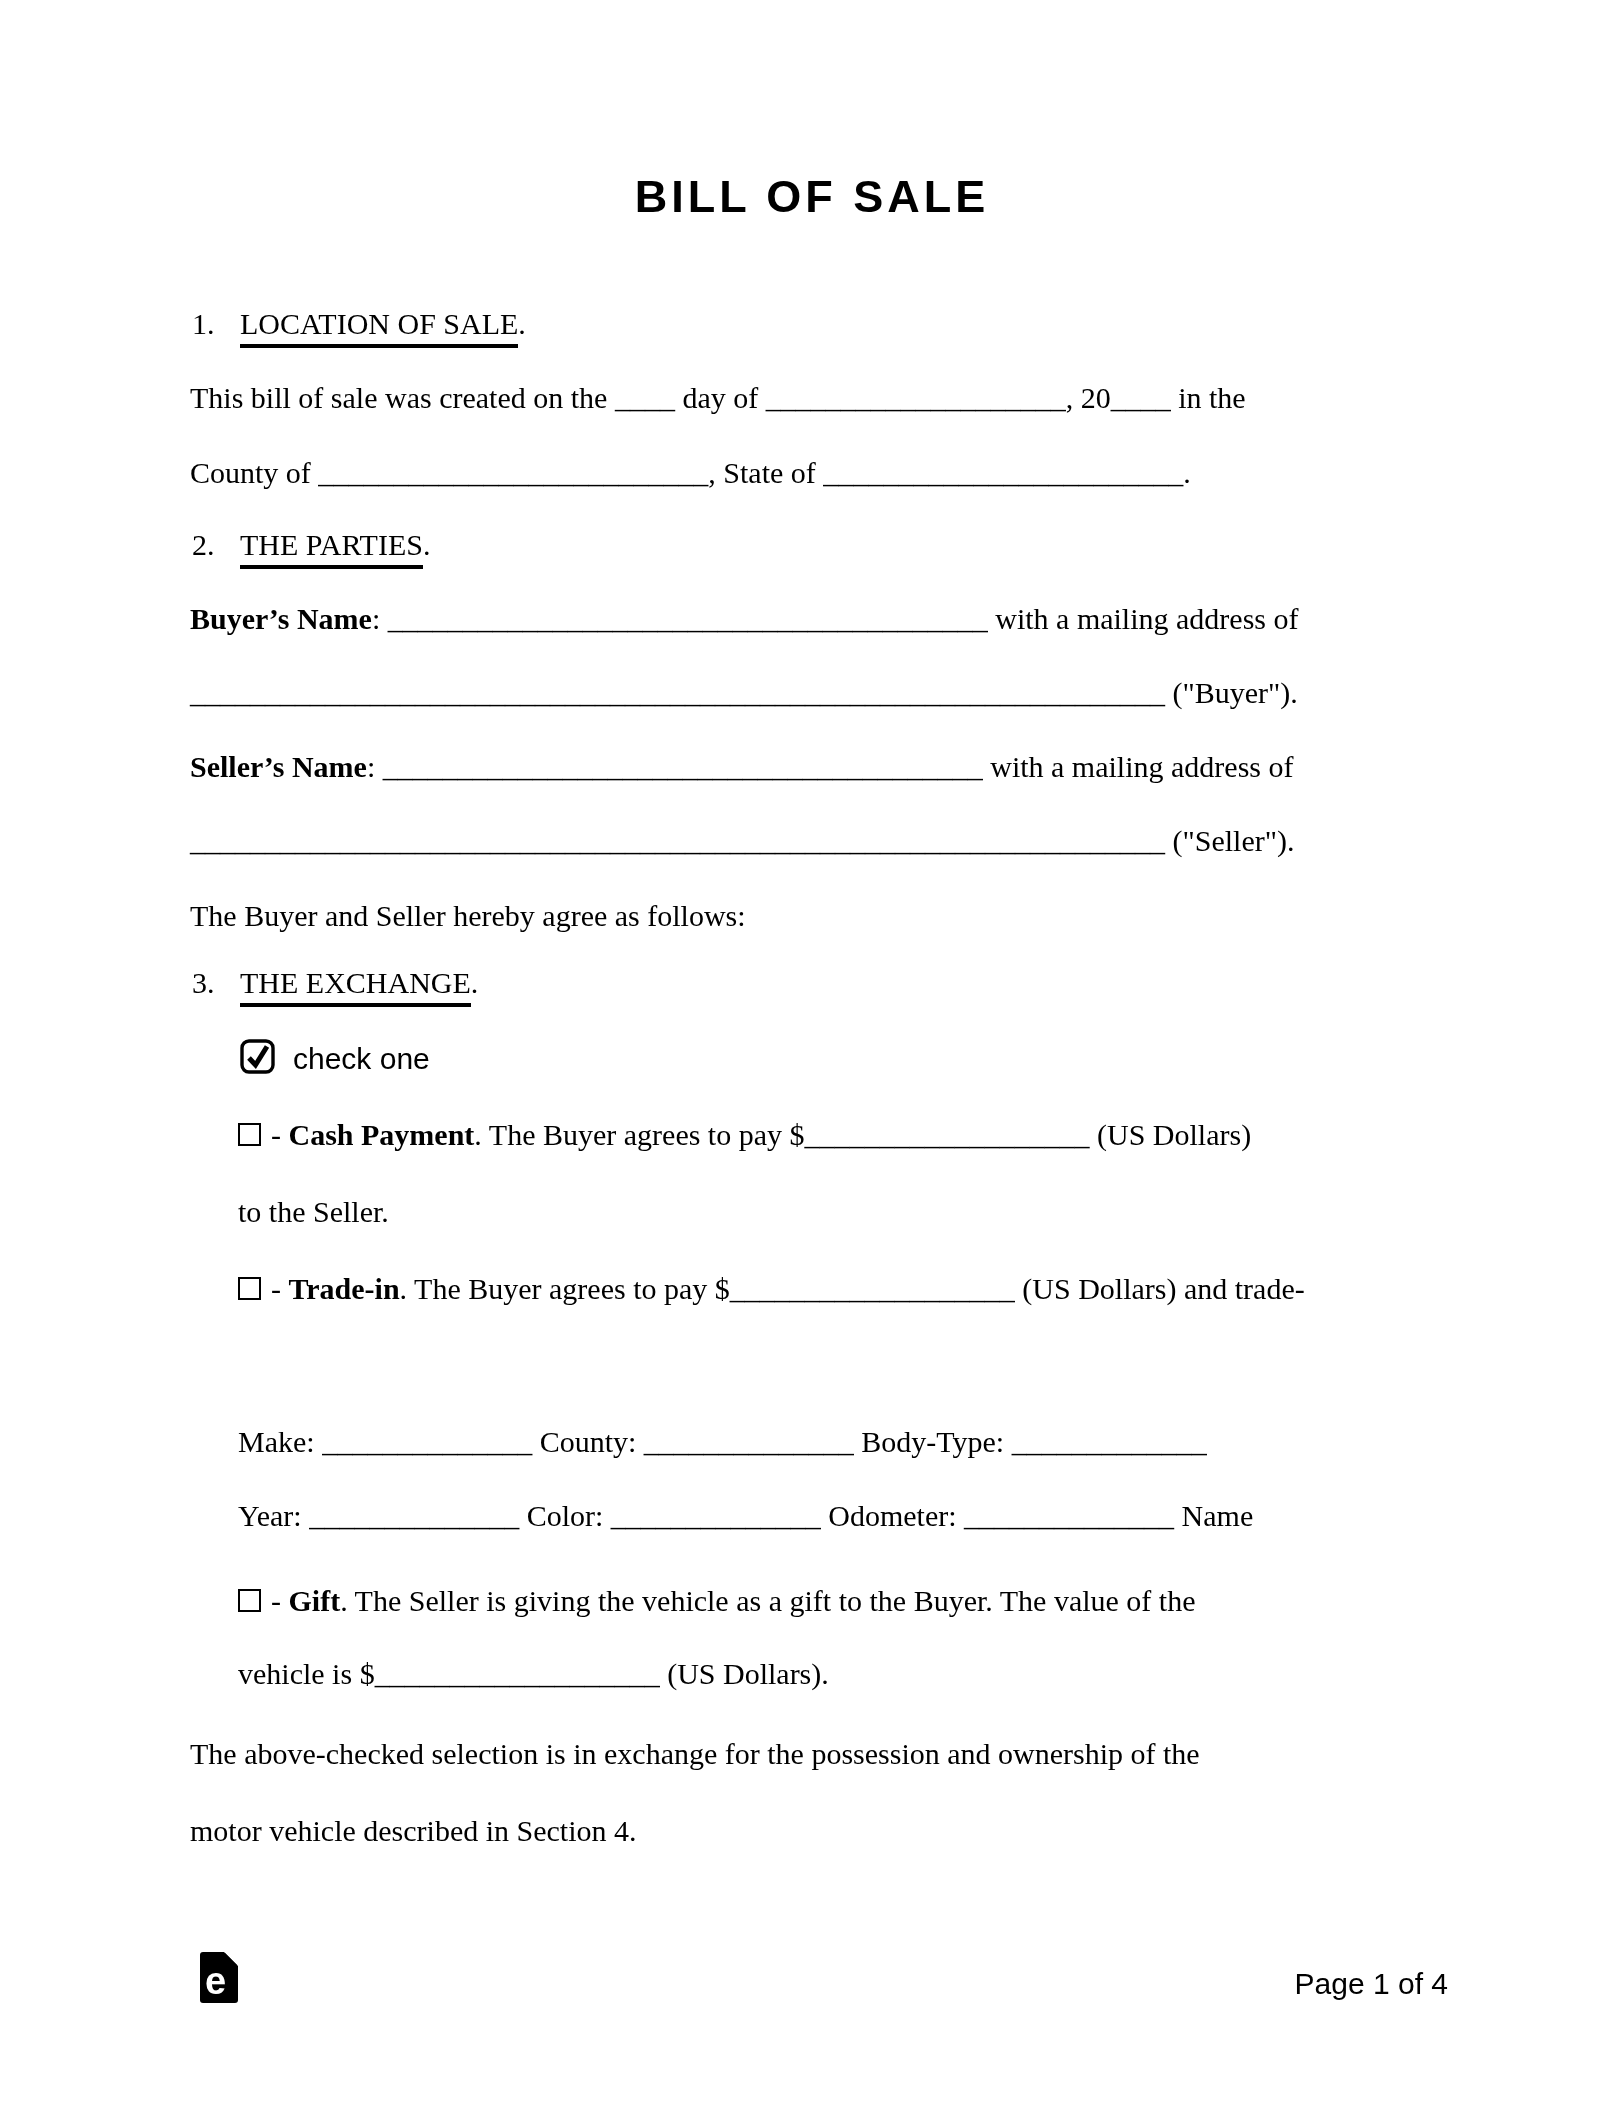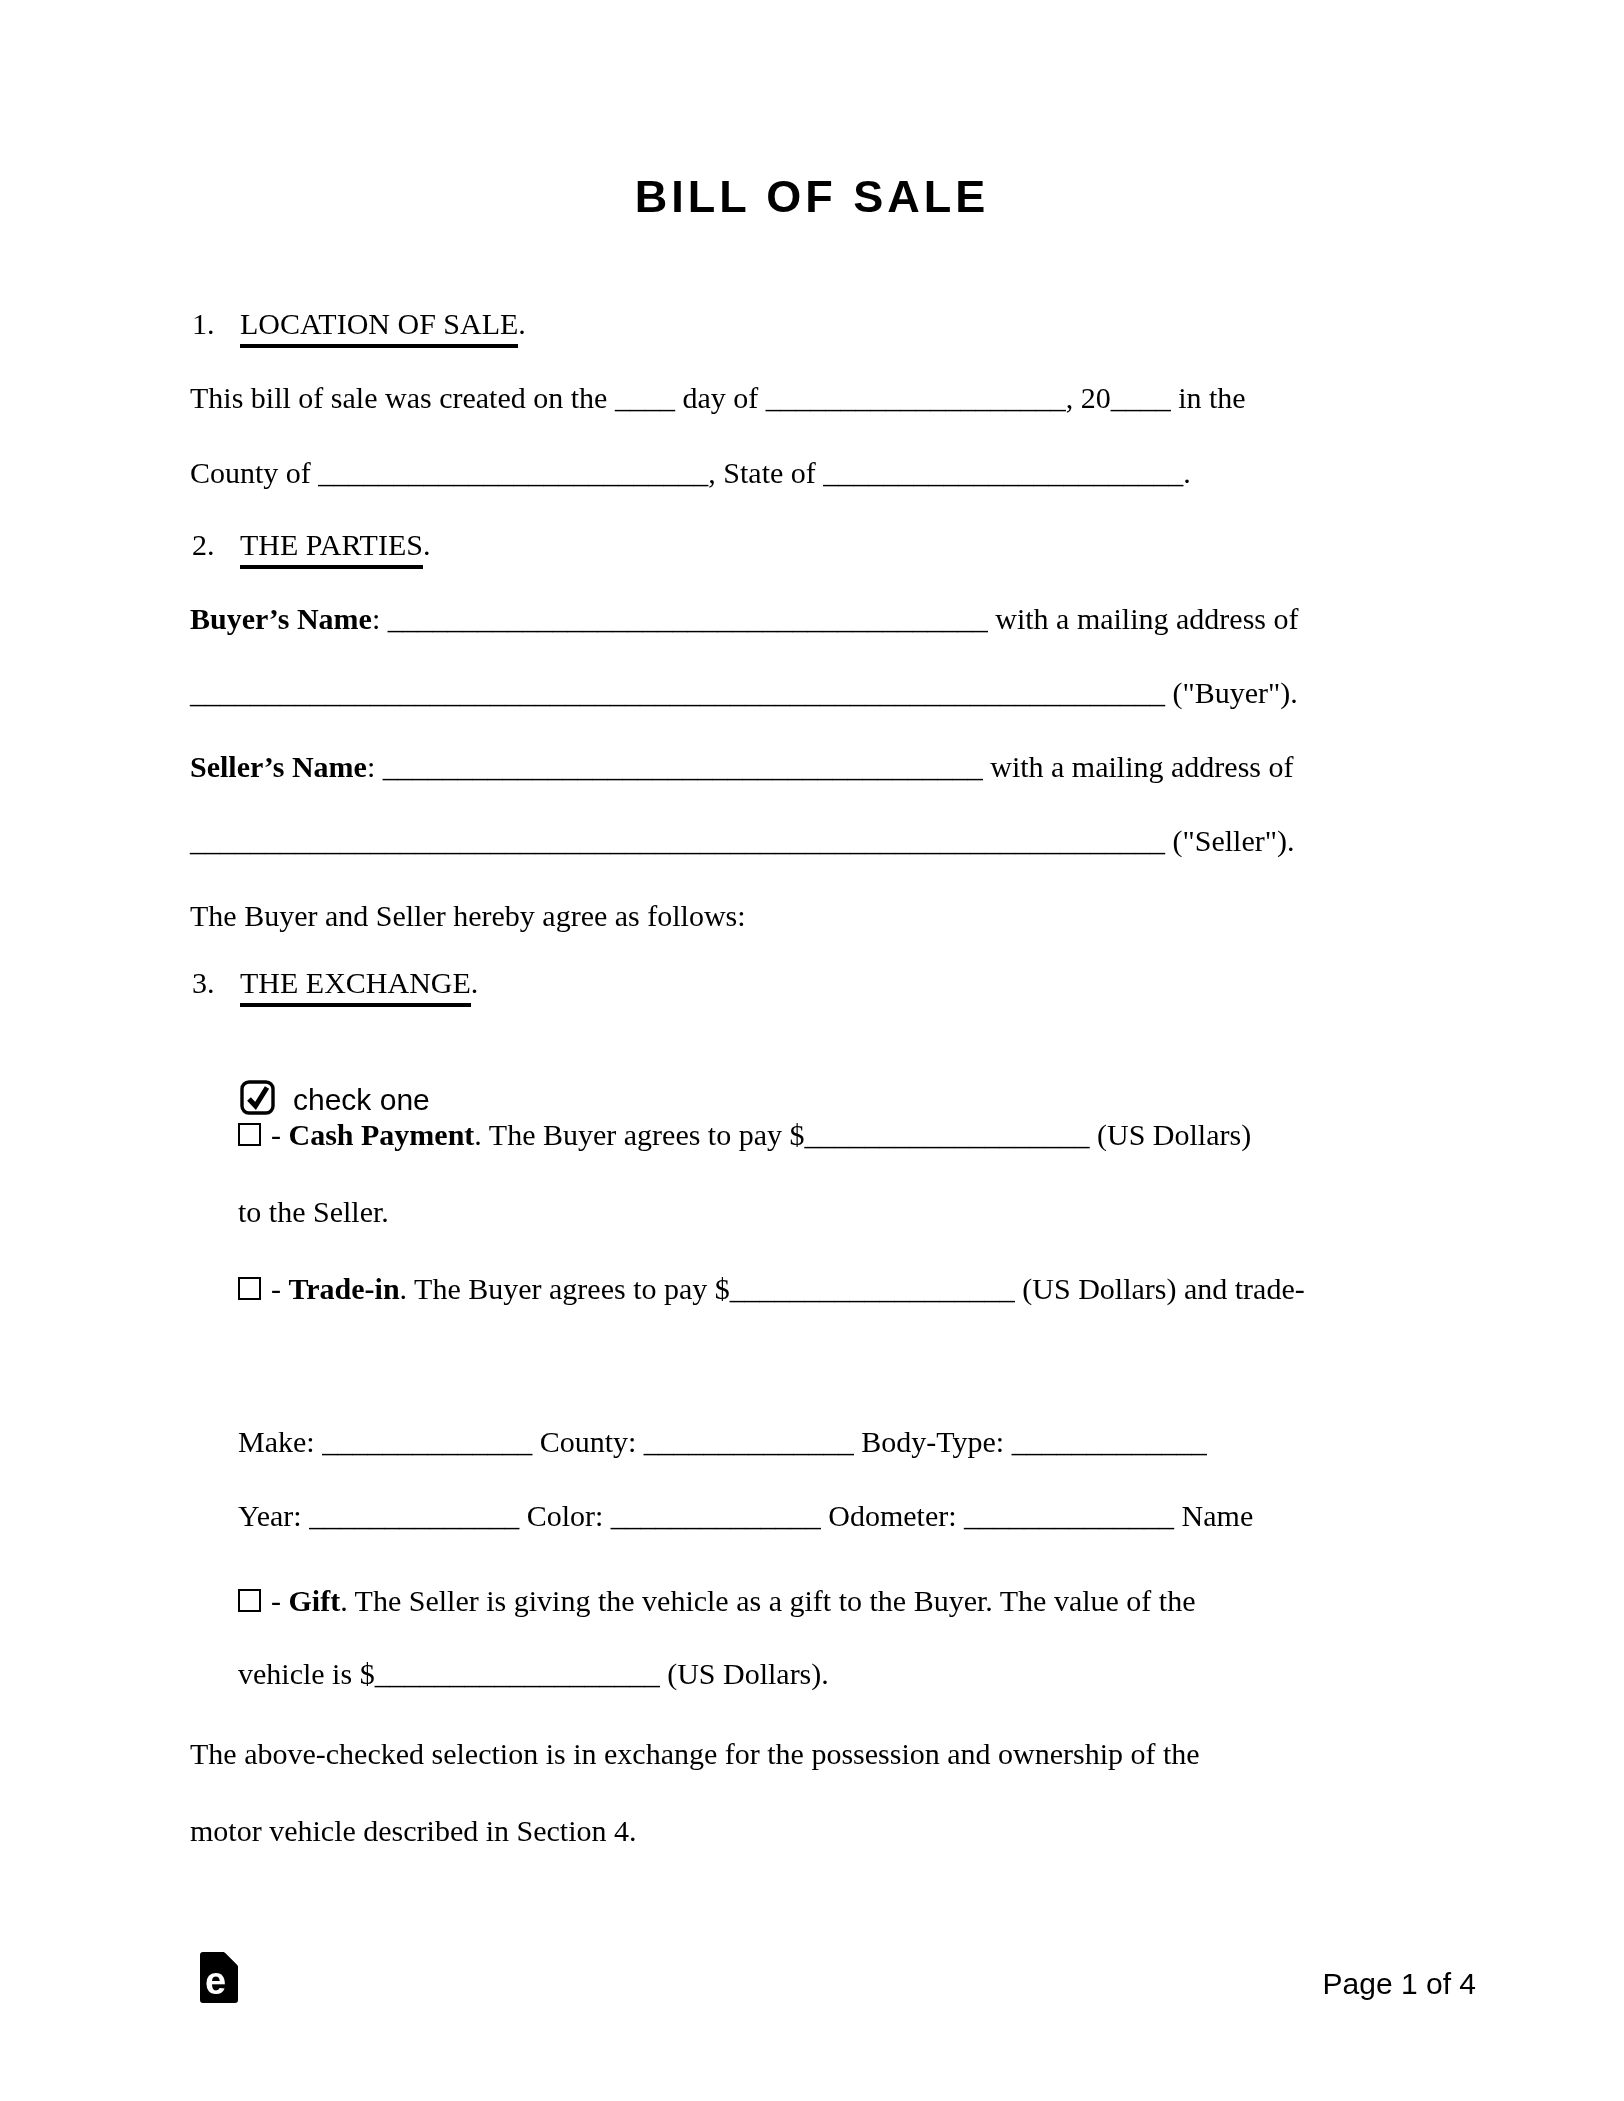--- a/index.html
+++ b/index.html
@@ -4,21 +4,20 @@
 <style>
   html, body { margin: 0; padding: 0; background: #ffffff; }
   .page {
     position: relative;
     width: 1592px;
     height: 2101px;
     background: #ffffff;
     color: #000000;
     font-family: "Liberation Sans", sans-serif;
     overflow: hidden;
-    padding-left: 28px;
   }
   .doc-title {
     position: absolute;
     top: 170px;
     left: 0;
     width: 1624px;
     text-align: center;
     font-size: 45px;
     font-weight: bold;
     letter-spacing: 4px;
@@ -130,21 +129,21 @@
   <div class="line" style="top:675px; left:190px;"><span>_________________________________________________________________</span><span> ("Buyer").</span></div>
 
   <div class="line" style="top:749px; left:190px;"><span class="b">Seller’s Name</span><span>: </span><span>________________________________________</span><span> with a mailing address of</span></div>
 
   <div class="line" style="top:823px; left:190px;"><span>_________________________________________________________________</span><span> ("Seller").</span></div>
 
   <div class="line" style="top:898px; left:190px;">The Buyer and Seller hereby agree as follows:</div>
 
   <div class="line" style="top:965px; left:192px;"><span class="hnum">3.</span><span class="hu">THE EXCHANGE</span><span>.</span></div>
 
-  <div class="check-one-row" style="top:1035px; left:240px;margin-top:41px;">
+  <div class="check-one-row" style="top:1035px; left:240px;">
     <svg class="cb-big" viewBox="0 0 35 35">
       <rect x="2" y="2" width="31" height="31" rx="7" fill="none" stroke="#000" stroke-width="3.4"></rect>
       <path d="M9 19 L15.5 26 L27 7.5" fill="none" stroke="#000" stroke-width="5" stroke-linecap="butt" stroke-linejoin="miter"></path>
     </svg>
     <span class="check-one-label">check one</span>
   </div>
 
   <div class="line" style="top:1117px; left:238px;"><span class="cb-small"></span><span>- </span><span class="b">Cash Payment</span><span>. The Buyer agrees to pay $</span><span>___________________</span><span> (US Dollars)</span></div>
 
   <div class="line" style="top:1194px; left:238px;">to the Seller.</div>

